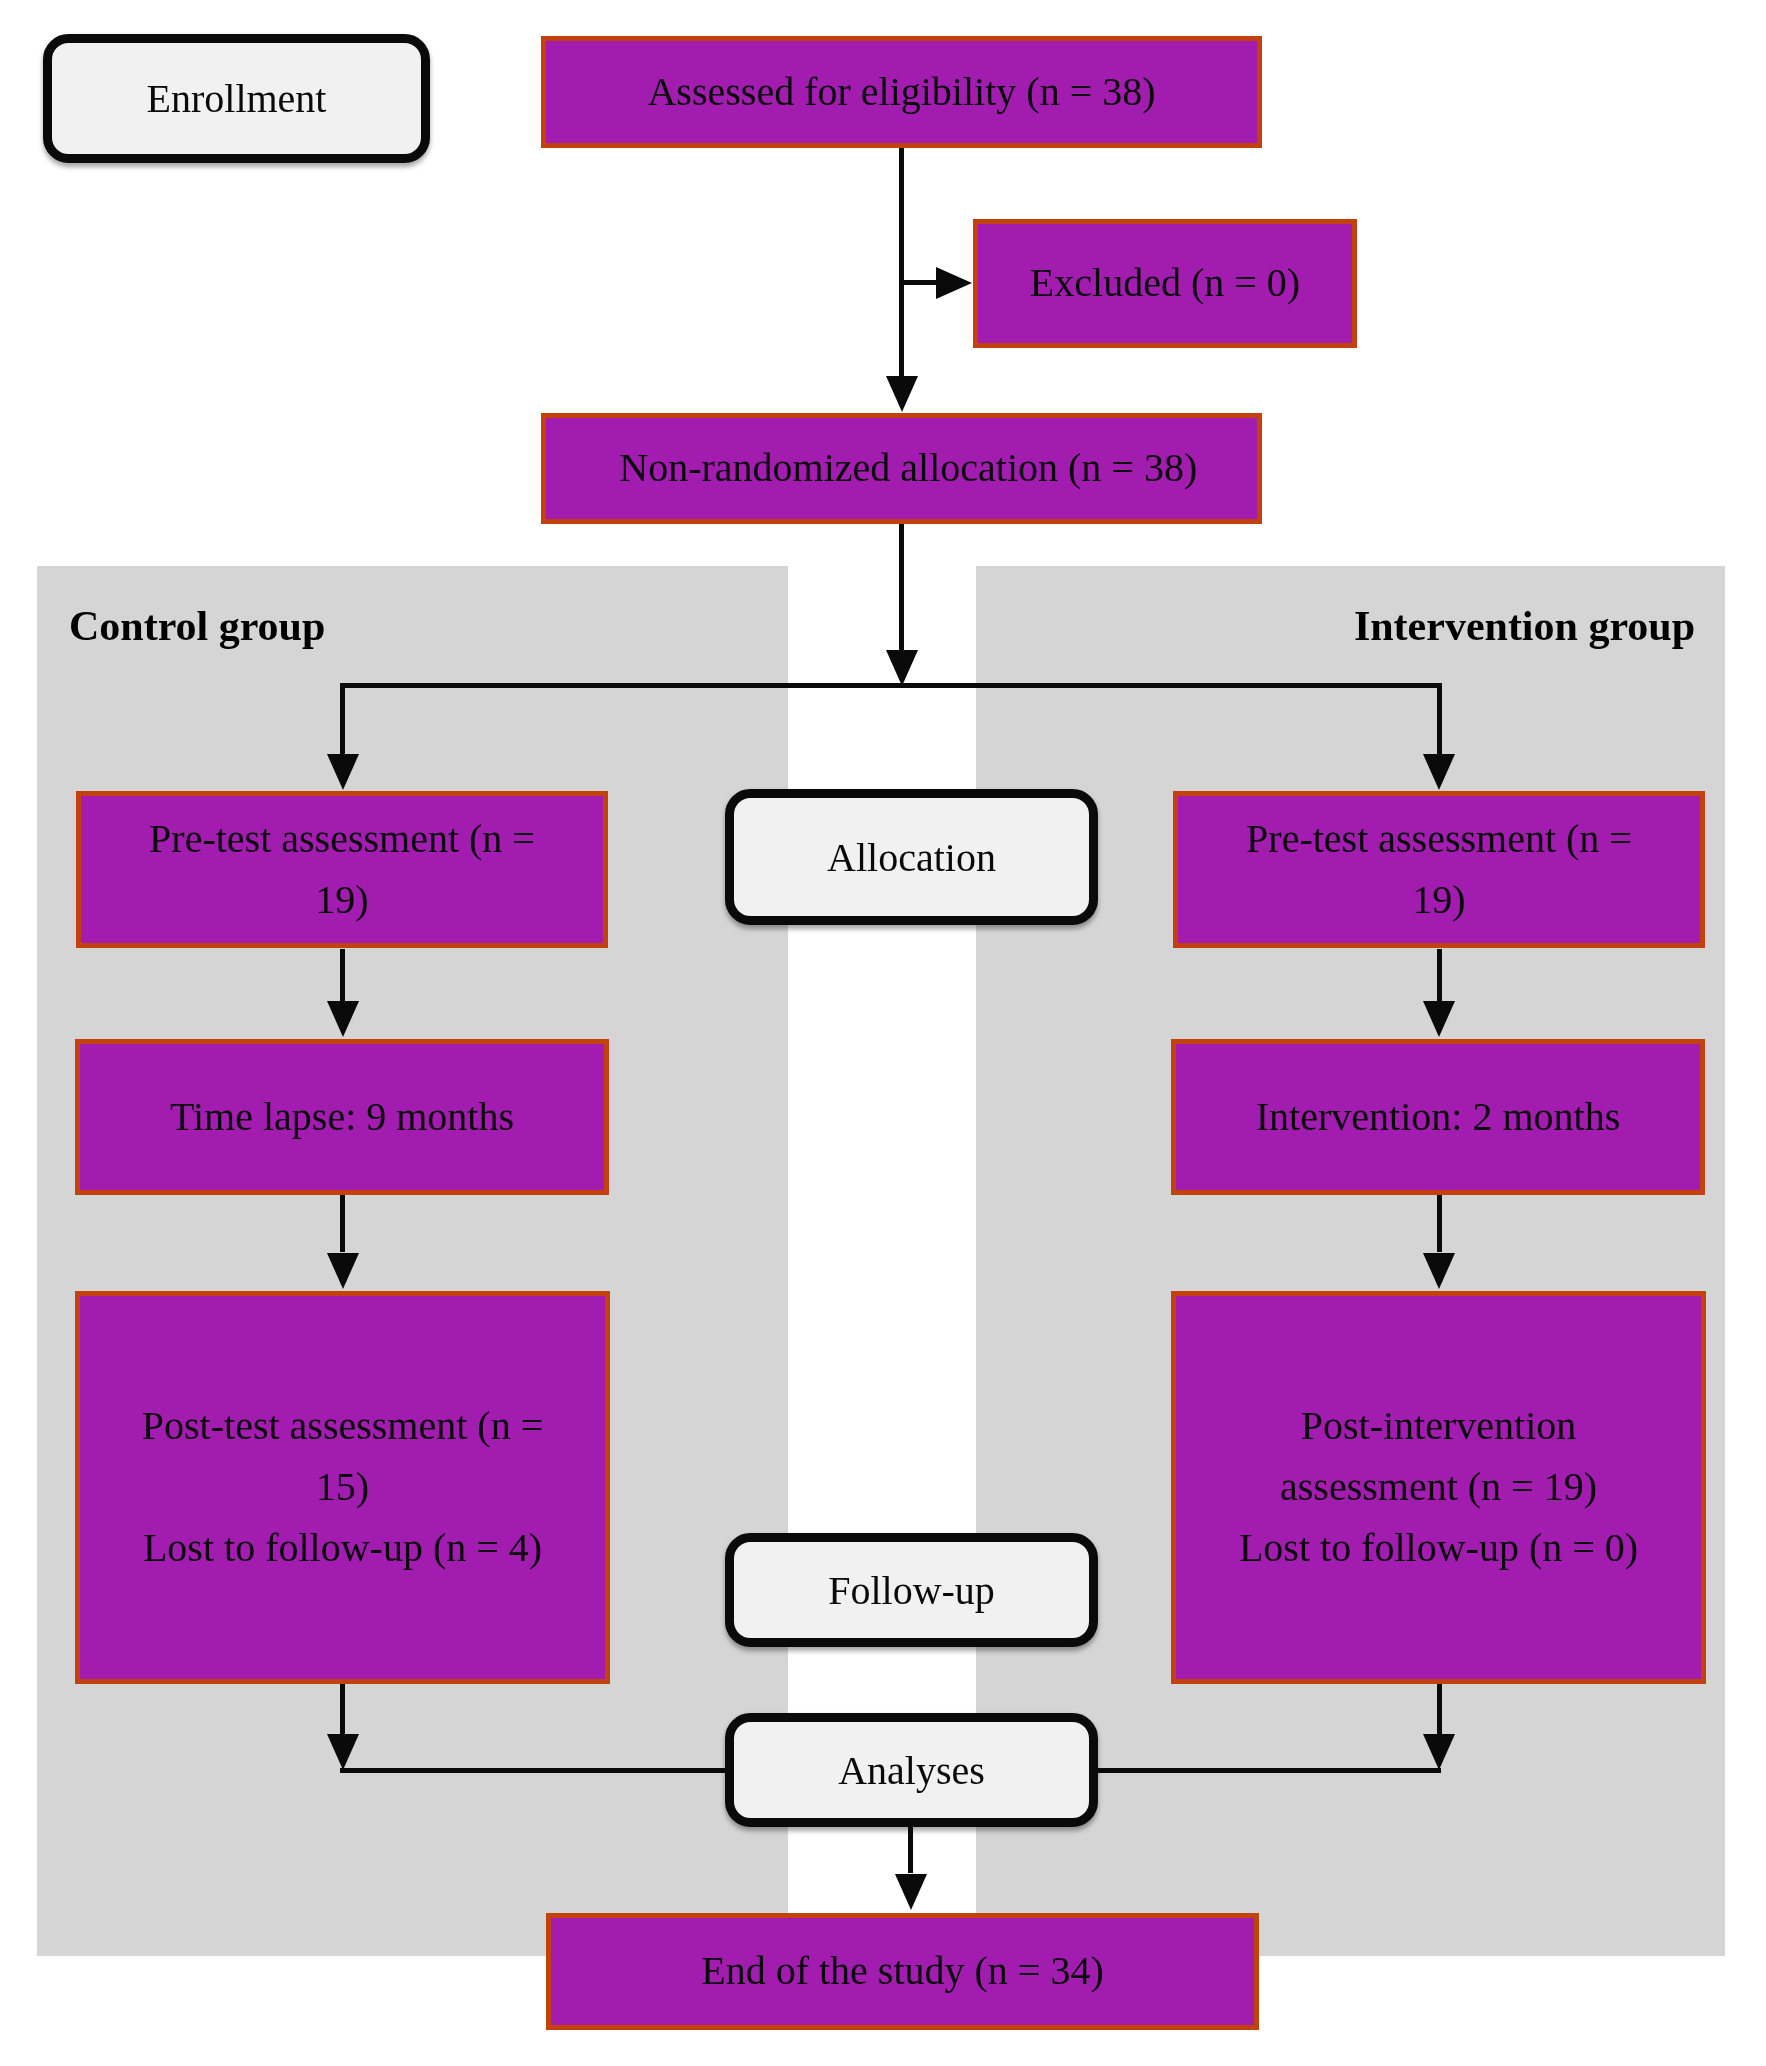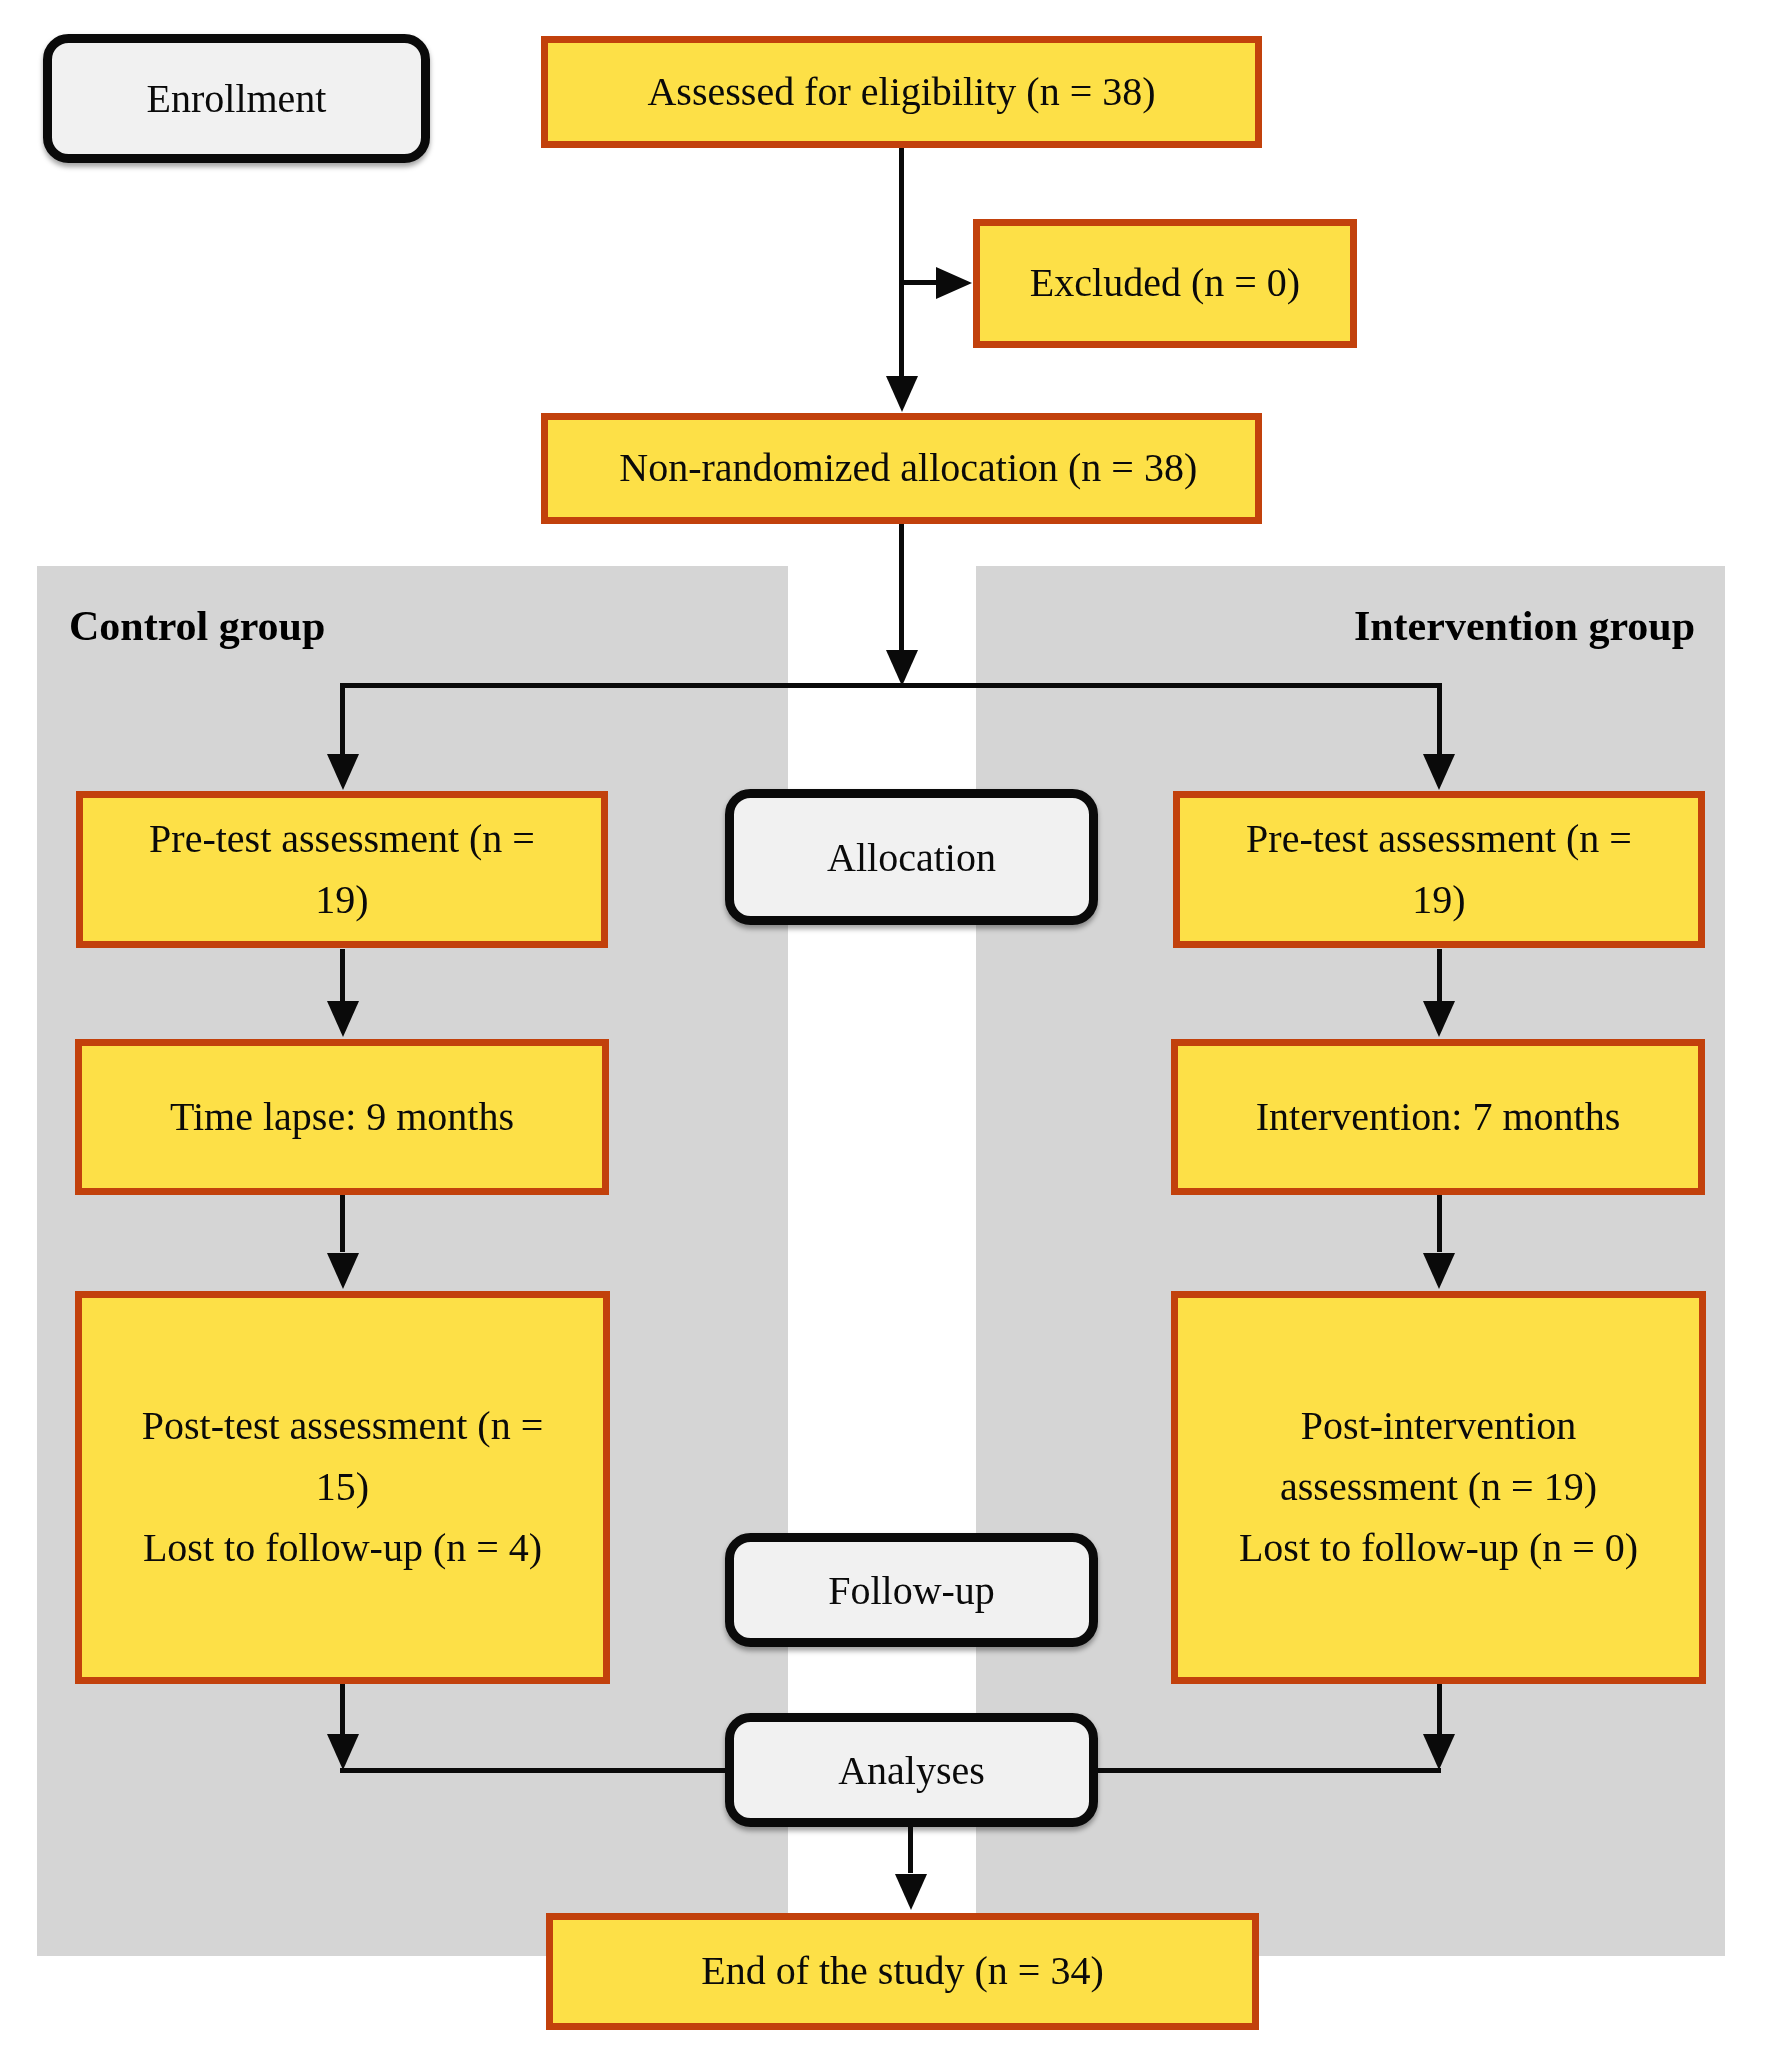--- a/index.html
+++ b/index.html
@@ -20,22 +20,22 @@
   .group-label {
     position: absolute;
     font-size: 42px;
     line-height: 45px;
     color: #000000;
     white-space: nowrap;
     font-weight: bold;
   }
   .box {
     position: absolute;
-    background: #fde047;
-    border: 7px solid #c2410c;
+    background: #a21caf;
+    border: 5px solid #c2410c;
     box-sizing: border-box;
     display: flex;
     align-items: center;
     justify-content: center;
     text-align: center;
     font-size: 40px;
     line-height: 1.52;
     white-space: pre-line;
     padding: 0 10.5px;
   }
@@ -111,21 +111,21 @@
   <div class="stage" style="left:725px; top:789px; width:373px; height:136px;">Allocation</div>
   <div class="box" style="left:1173px; top:791px; width:532px; height:157px;">Pre-test assessment (n =
 19)</div>
 
   <div class="vline" style="left:340px; top:949px; height:52px;"></div>
   <div class="arrow-down" style="left:327px; top:1001px;"></div>
   <div class="vline" style="left:1437px; top:949px; height:52px;"></div>
   <div class="arrow-down" style="left:1423px; top:1001px;"></div>
 
   <div class="box" style="left:75px; top:1039px; width:534px; height:156px;">Time lapse: 9 months</div>
-  <div class="box" style="left:1171px; top:1039px; width:534px; height:156px;">Intervention: 7 months</div>
+  <div class="box" style="left:1171px; top:1039px; width:534px; height:156px;">Intervention: 2 months</div>
 
   <div class="vline" style="left:340px; top:1195px; height:57px;"></div>
   <div class="arrow-down" style="left:327px; top:1253px;"></div>
   <div class="vline" style="left:1437px; top:1195px; height:57px;"></div>
   <div class="arrow-down" style="left:1423px; top:1253px;"></div>
 
   <div class="box" style="left:75px; top:1291px; width:535px; height:393px;">Post-test assessment (n =
 15)
 Lost to follow-up (n = 4)</div>
   <div class="box" style="left:1171px; top:1291px; width:535px; height:393px;">Post-intervention

